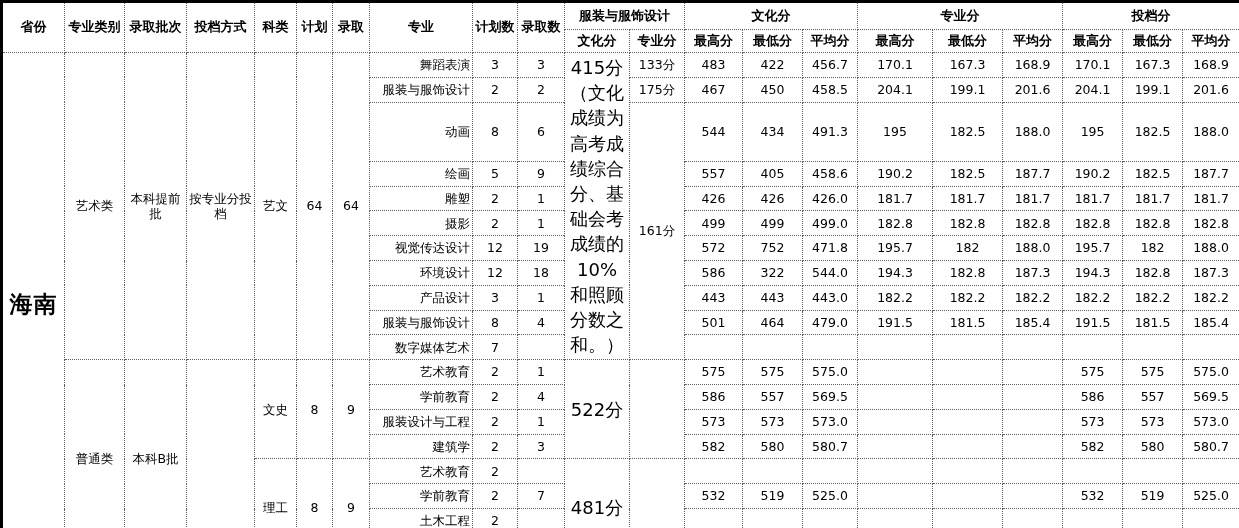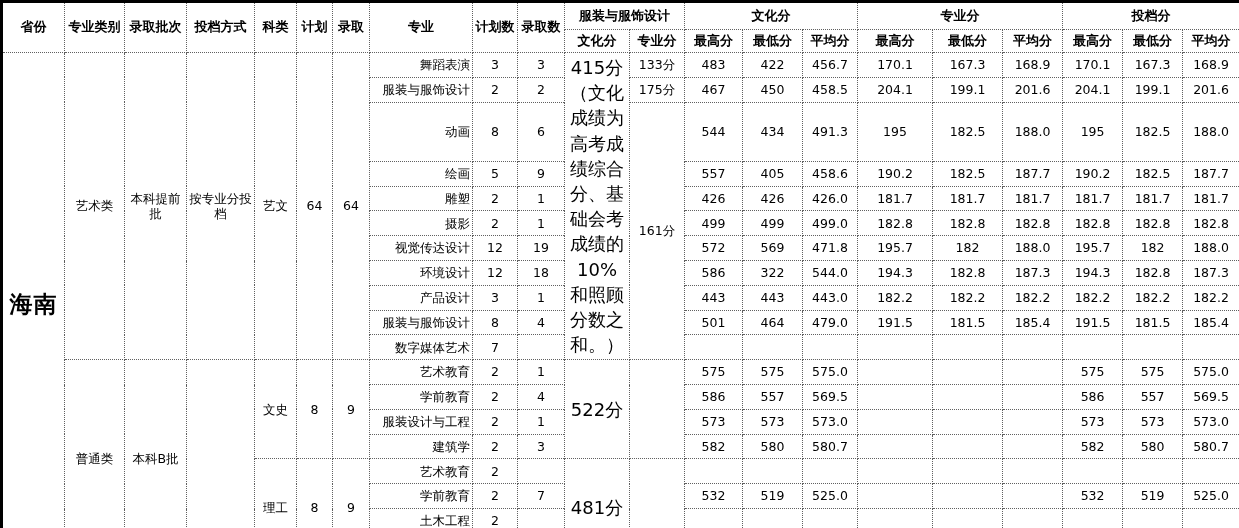--- a/index.html
+++ b/index.html
@@ -206,21 +206,21 @@
           <td>182.8</td>
           <td>182.8</td>
           <td>182.8</td>
           <td>182.8</td>
         </tr>
         <tr>
           <td class="major-cell">视觉传达设计</td>
           <td>12</td>
           <td>19</td>
           <td>572</td>
-          <td>569</td>
+          <td>752</td>
           <td>471.8</td>
           <td>195.7</td>
           <td>182</td>
           <td>188.0</td>
           <td>195.7</td>
           <td>182</td>
           <td>188.0</td>
         </tr>
         <tr>
           <td class="major-cell">环境设计</td>

